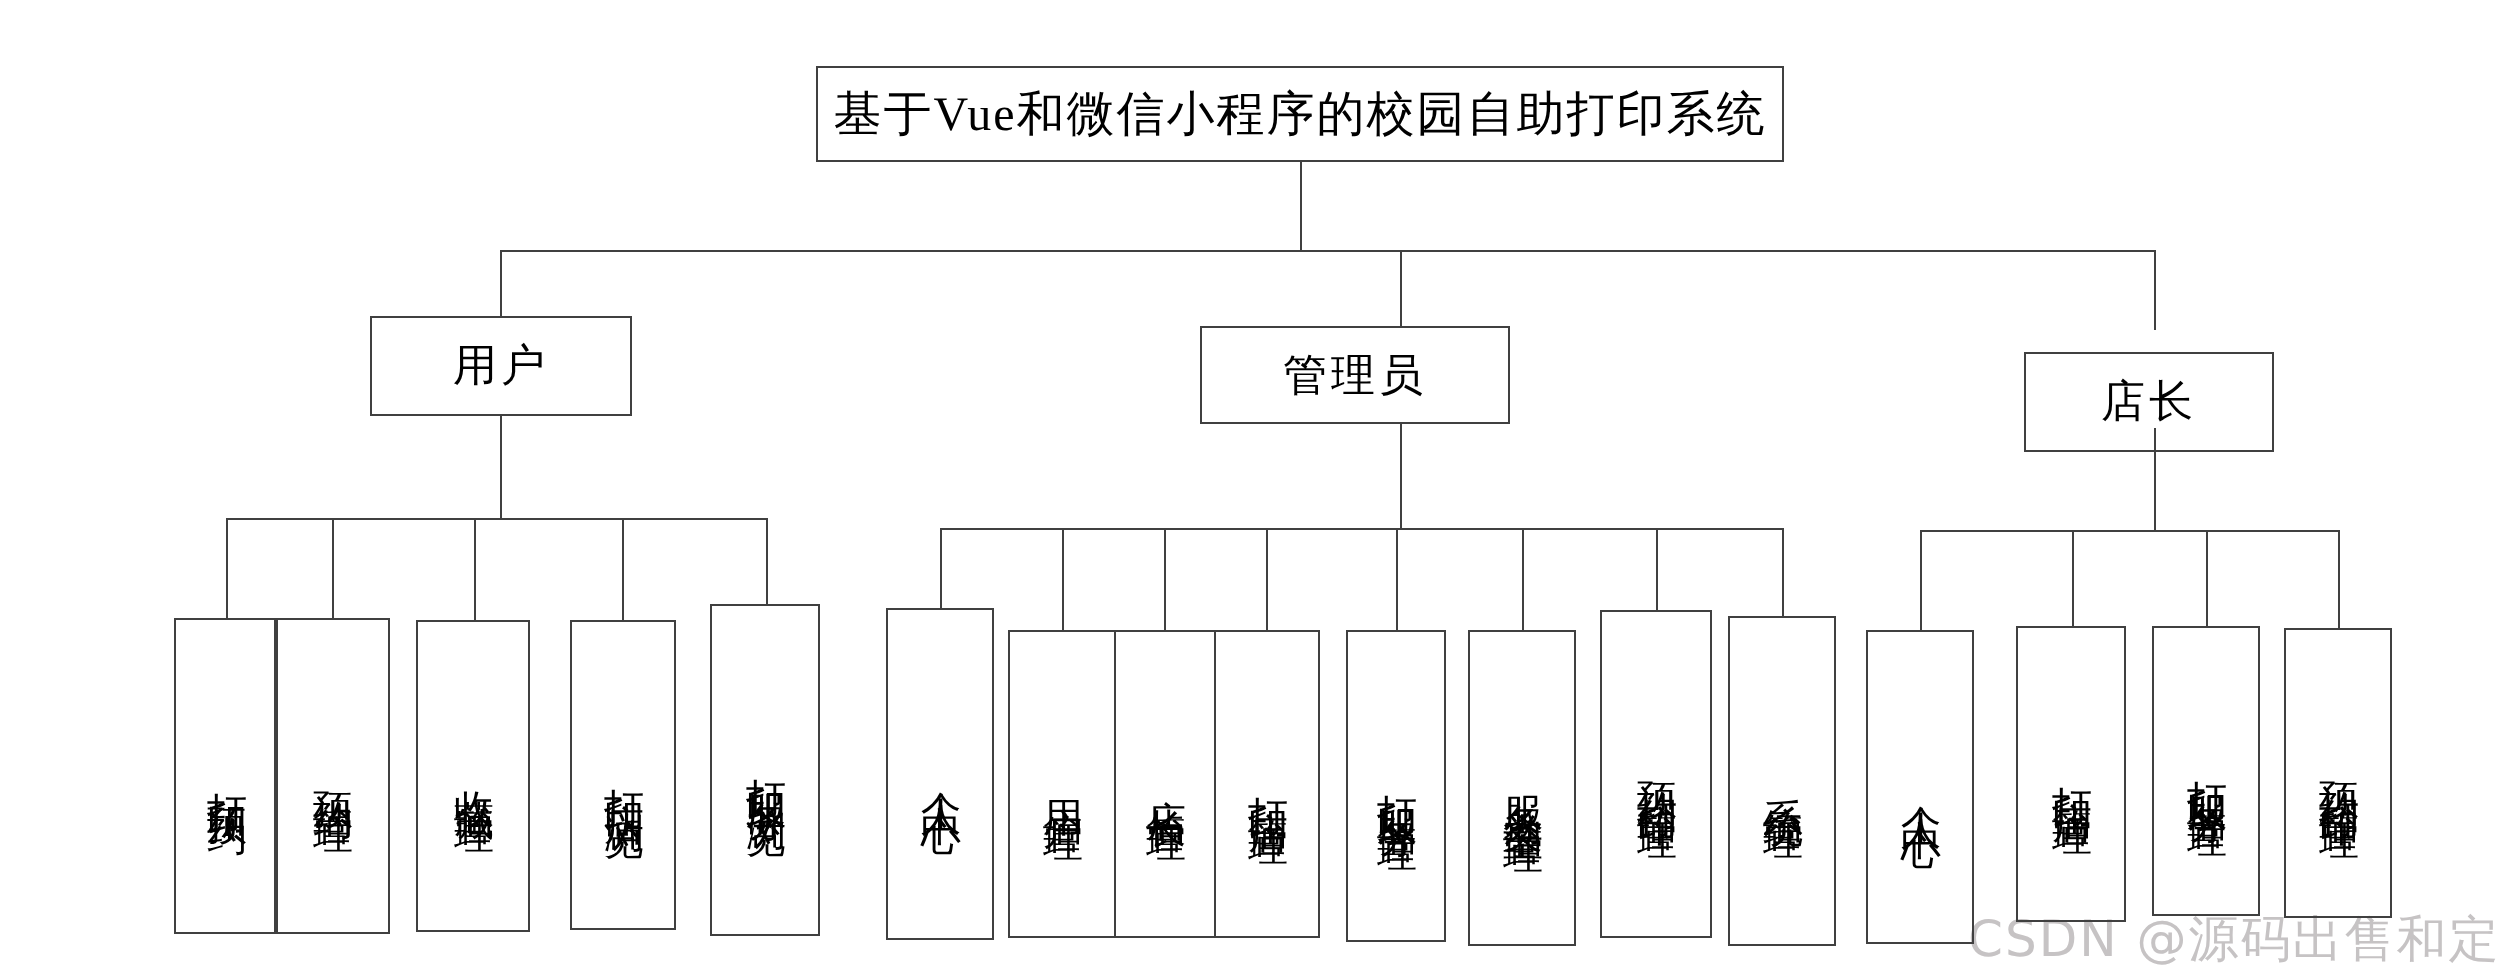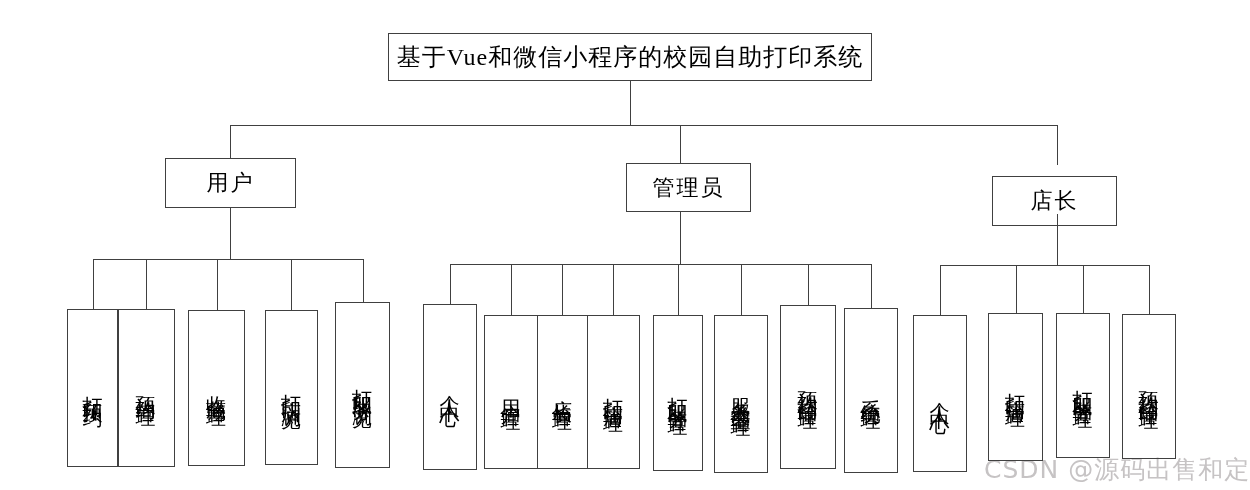--- a/index.html
+++ b/index.html
@@ -16,21 +16,21 @@
   .vtext{
     writing-mode:vertical-rl;text-orientation:upright;
     font-size:20px;letter-spacing:4px;line-height:1.1;
   }
   .line{position:absolute;background:#404040;}
   .watermark{
     position:absolute;left:984px;top:453px;z-index:0;
     font-family:"DejaVu Sans","Liberation Sans",sans-serif;
     font-size:25px;letter-spacing:1px;color:#c6c3c4;white-space:nowrap;
   }
-  .box,.line{z-index:2;}
+  .box,.line{z-index:2;margin-left:20px;}
 </style>
 </head>
 <body>
 
 <div id="stage">
 
   <div class="watermark">CSDN @源码出售和定制</div>
 
   <div class="box title-box" style="left:388px;top:33px;width:484px;height:48px">
     <span>基于Vue和微信小程序的校园自助打印系统</span>
@@ -38,21 +38,21 @@
 
   <div class="line" style="left:630px;top:81px;width:1px;height:45px"></div>
   <div class="line" style="left:230px;top:125px;width:828px;height:1px"></div>
   <div class="line" style="left:230px;top:125px;width:1px;height:34px"></div>
   <div class="line" style="left:680px;top:125px;width:1px;height:39px"></div>
   <div class="line" style="left:1057px;top:125px;width:1px;height:40px"></div>
 
   <div class="box hlabel" style="left:165px;top:158px;width:131px;height:50px">
     <span>用户</span>
   </div>
-  <div class="box hlabel" style="left:626px;top:163px;width:125px;height:49px">
+  <div class="box hlabel" style="left:580px;top:163px;width:155px;height:49px">
     <span>管理员</span>
   </div>
   <div class="box hlabel" style="left:992px;top:176px;width:125px;height:50px">
     <span>店长</span>
   </div>
 
   <div class="line" style="left:230px;top:208px;width:1px;height:52px"></div>
   <div class="line" style="left:93px;top:259px;width:271px;height:1px"></div>
   <div class="line" style="left:93px;top:259px;width:1px;height:51px"></div>
   <div class="line" style="left:146px;top:259px;width:1px;height:51px"></div>

